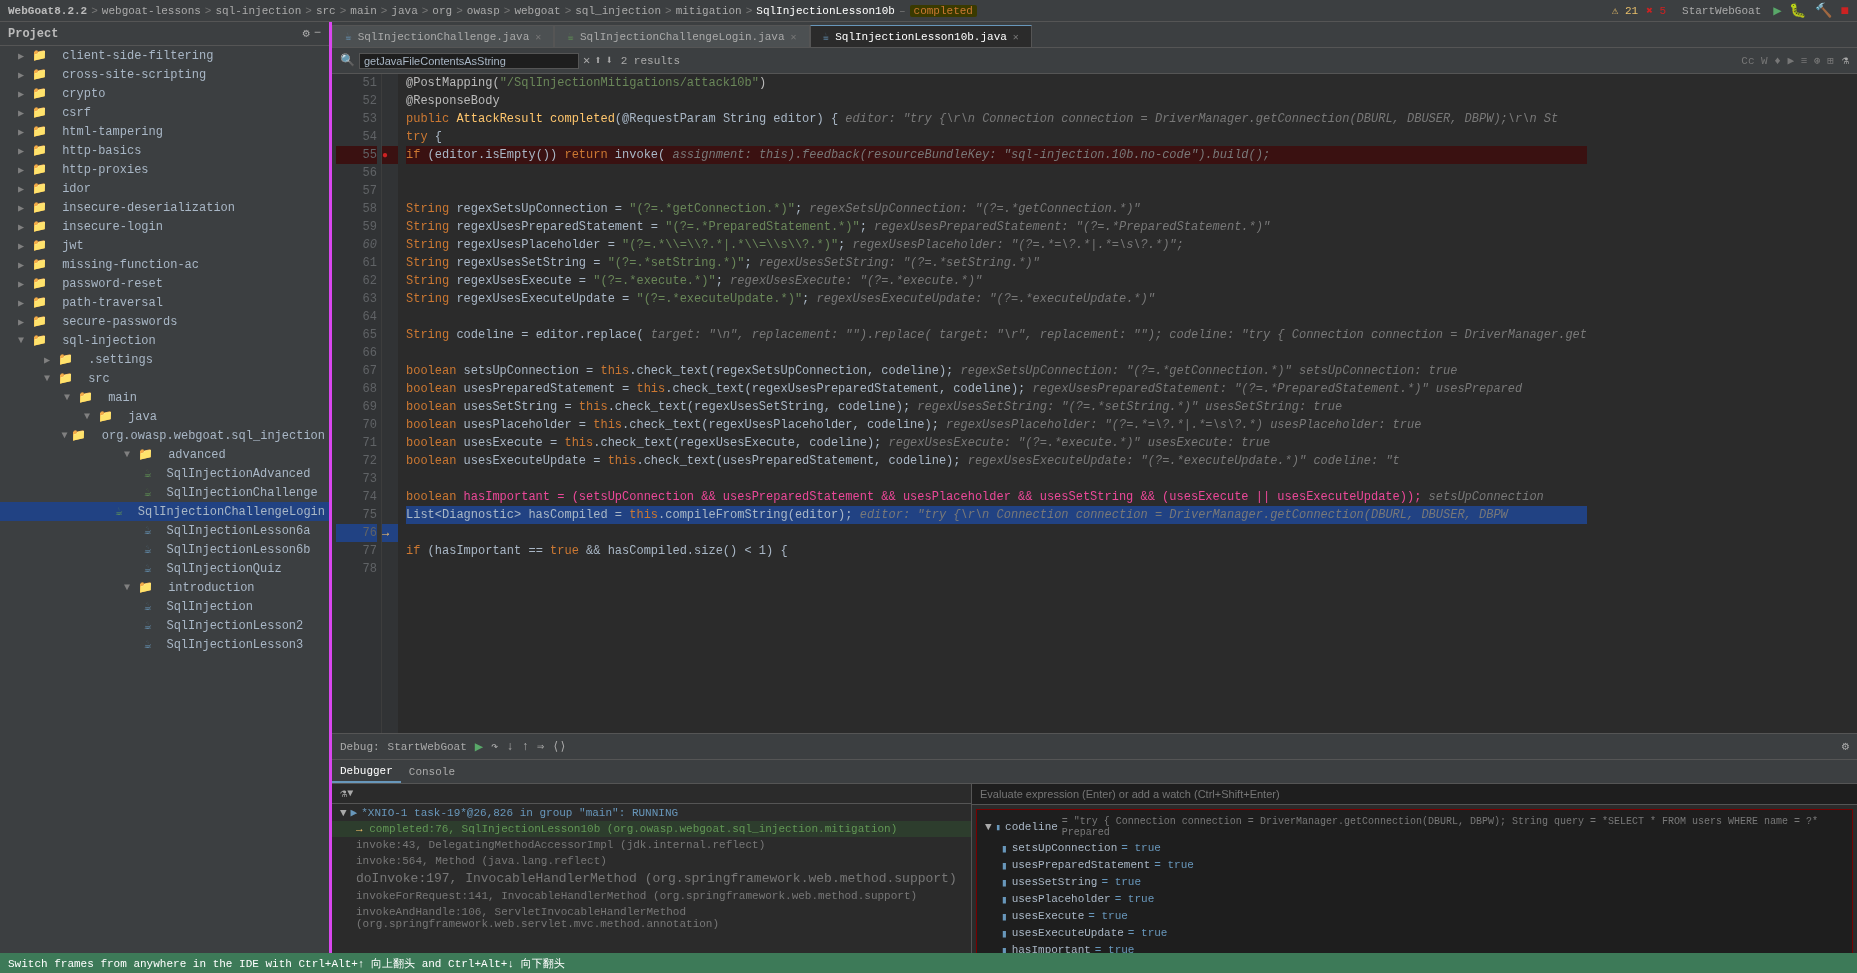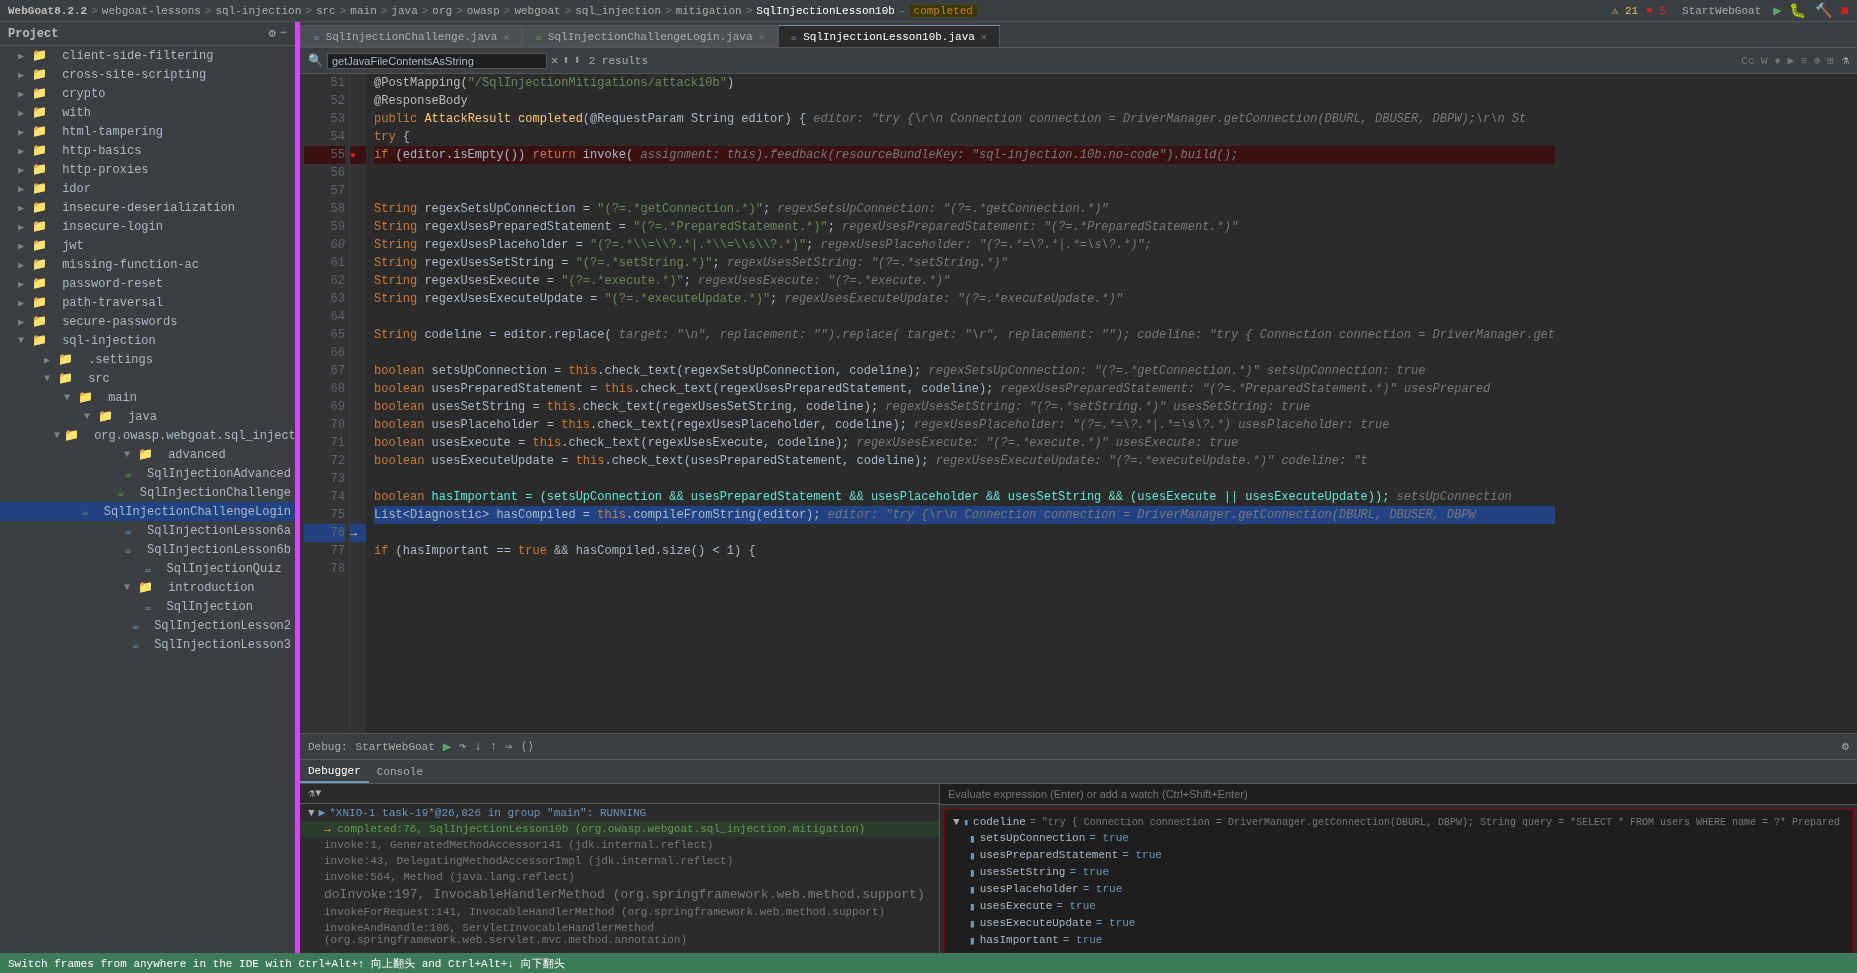--- a/index.html
+++ b/index.html
@@ -8,21 +8,21 @@
     
     #title-bar { background: #3c3f41; height: 22px; display: flex; align-items: center; padding: 0 8px; border-bottom: 1px solid #555; font-size: 11px; color: #bbb; }
     #title-bar .title-parts { display: flex; align-items: center; gap: 4px; flex: 1; }
     #title-bar .title-sep { color: #777; }
     #title-bar .right-controls { display: flex; align-items: center; gap: 8px; }
     
     
     #main { display: flex; height: calc(973px - 76px - 30px); }
     
     
-    #sidebar { width: 300px; background: #3c3f41; border-right: 5px solid #d946ef; overflow-y: auto; flex-shrink: 0; }
+    #sidebar { width: 332px; background: #3c3f41; border-right: 3px solid #d946ef; overflow-y: auto; flex-shrink: 0; }
     #sidebar-header { padding: 4px 8px; background: #3c3f41; display: flex; align-items: center; justify-content: space-between; border-bottom: 1px solid #555; }
     
     .tree-item { padding: 2px 4px; cursor: pointer; display: flex; align-items: center; gap: 4px; font-size: 12px; color: #a9b7c6; white-space: nowrap; }
     .tree-item.selected { background: #214283; }
     .tree-item .indent { display: inline-block; }
     .tree-arrow { color: #808080; font-size: 10px; width: 10px; }
     .folder-icon { color: #e8bf6a; }
     
     
     #editor-area { flex: 1; display: flex; flex-direction: column; overflow: hidden; }
@@ -104,21 +104,21 @@
     <div class="tree-item">
       <span class="indent" style="width:10px;"></span><span class="tree-arrow">▶</span><span class="folder-icon">📁</span>&nbsp;<span>client-side-filtering</span>
     </div>
     <div class="tree-item">
       <span class="indent" style="width:10px;"></span><span class="tree-arrow">▶</span><span class="folder-icon">📁</span>&nbsp;<span>cross-site-scripting</span>
     </div>
     <div class="tree-item">
       <span class="indent" style="width:10px;"></span><span class="tree-arrow">▶</span><span class="folder-icon">📁</span>&nbsp;<span>crypto</span>
     </div>
     <div class="tree-item">
-      <span class="indent" style="width:10px;"></span><span class="tree-arrow">▶</span><span class="folder-icon">📁</span>&nbsp;<span>with</span>
+      <span class="indent" style="width:10px;"></span><span class="tree-arrow">▶</span><span class="folder-icon">📁</span>&nbsp;<span>csrf</span>
     </div>
     <div class="tree-item">
       <span class="indent" style="width:10px;"></span><span class="tree-arrow">▶</span><span class="folder-icon">📁</span>&nbsp;<span>html-tampering</span>
     </div>
     <div class="tree-item">
       <span class="indent" style="width:10px;"></span><span class="tree-arrow">▶</span><span class="folder-icon">📁</span>&nbsp;<span>http-basics</span>
     </div>
     <div class="tree-item">
       <span class="indent" style="width:10px;"></span><span class="tree-arrow">▶</span><span class="folder-icon">📁</span>&nbsp;<span>http-proxies</span>
     </div>
@@ -390,21 +390,21 @@
           </div>
 
           <div style="height:18px; line-height:18px; white-space:nowrap;">
             <span style="color:#cc7832;">            boolean </span><span style="color:#a9b7c6;">usesExecuteUpdate = </span><span style="color:#cc7832;">this</span><span style="color:#a9b7c6;">.check_text(usesPreparedStatement, codeline);</span>
             <span style="color:#787878; font-style:italic;">  regexUsesExecuteUpdate: "(?=.*executeUpdate.*)"    codeline: "t</span>
           </div>
 
           <div style="height:18px; line-height:18px;">&nbsp;</div>
 
           <div style="height:18px; line-height:18px; white-space:nowrap;">
-            <span style="color:#cc7832;">            boolean </span><span style="color:#5eead4;">hasImportant = (setsUpConnection &amp;&amp; usesPreparedStatement &amp;&amp; usesPlaceholder &amp;&amp; usesSetString &amp;&amp; (usesExecute || usesExecuteUpdate));</span>
+            <span style="color:#cc7832;">            boolean </span><span style="color:#ec4899;">hasImportant = (setsUpConnection &amp;&amp; usesPreparedStatement &amp;&amp; usesPlaceholder &amp;&amp; usesSetString &amp;&amp; (usesExecute || usesExecuteUpdate));</span>
             <span style="color:#787878; font-style:italic;">  setsUpConnection</span>
           </div>
 
           <div style="height:18px; line-height:18px; white-space:nowrap; background:#214283;">
             <span style="color:#a9b7c6;">            List&lt;Diagnostic&gt; hasCompiled = </span><span style="color:#cc7832;">this</span><span style="color:#a9b7c6;">.compileFromString(editor);</span>
             <span style="color:#787878; font-style:italic;">  editor: "try {\r\n    Connection connection = DriverManager.getConnection(DBURL, DBUSER, DBPW</span>
           </div>
 
           <div style="height:18px; line-height:18px;">&nbsp;</div>
 
@@ -448,21 +448,20 @@
             <span style="color:#aaa;">▼</span>
             <span>▶</span>
             <span>*XNIO-1 task-19*@26,826 in group "main": RUNNING</span>
           </div>
 
           <div style="padding:2px 8px 2px 24px; font-size:11px; color:#629755; background:#2d3d2d;">
             <span style="color:#ffc66d;">→ </span>
             <span>completed:76, SqlInjectionLesson10b (org.owasp.webgoat.sql_injection.mitigation)</span>
           </div>
 
-          <div style="padding:2px 8px 2px 24px; font-size:11px; color:#777;">invoke:1, GeneratedMethodAccessor141 (jdk.internal.reflect)</div>
           <div style="padding:2px 8px 2px 24px; font-size:11px; color:#777;">invoke:43, DelegatingMethodAccessorImpl (jdk.internal.reflect)</div>
           <div style="padding:2px 8px 2px 24px; font-size:11px; color:#777;">invoke:564, Method (java.lang.reflect)</div>
           <div style="padding:2px 8px 2px 24px; font-size:13px; color:#777;">doInvoke:197, InvocableHandlerMethod (org.springframework.web.method.support)</div>
           <div style="padding:2px 8px 2px 24px; font-size:11px; color:#777;">invokeForRequest:141, InvocableHandlerMethod (org.springframework.web.method.support)</div>
           <div style="padding:2px 8px 2px 24px; font-size:11px; color:#777;">invokeAndHandle:106, ServletInvocableHandlerMethod (org.springframework.web.servlet.mvc.method.annotation)</div>
         </div>
 
         <div style="flex:1; overflow-y:auto; display:flex; flex-direction:column;">
 
           <input type="text" style="background: rgb(30, 30, 30); border-top: none; border-right: none; border-left: none; border-image: initial; border-bottom: 1px solid rgb(85, 85, 85); color: rgb(169, 183, 198); padding: 4px 8px; font-size: 11px; width: 100%;" placeholder="Evaluate expression (Enter) or add a watch (Ctrl+Shift+Enter)">

